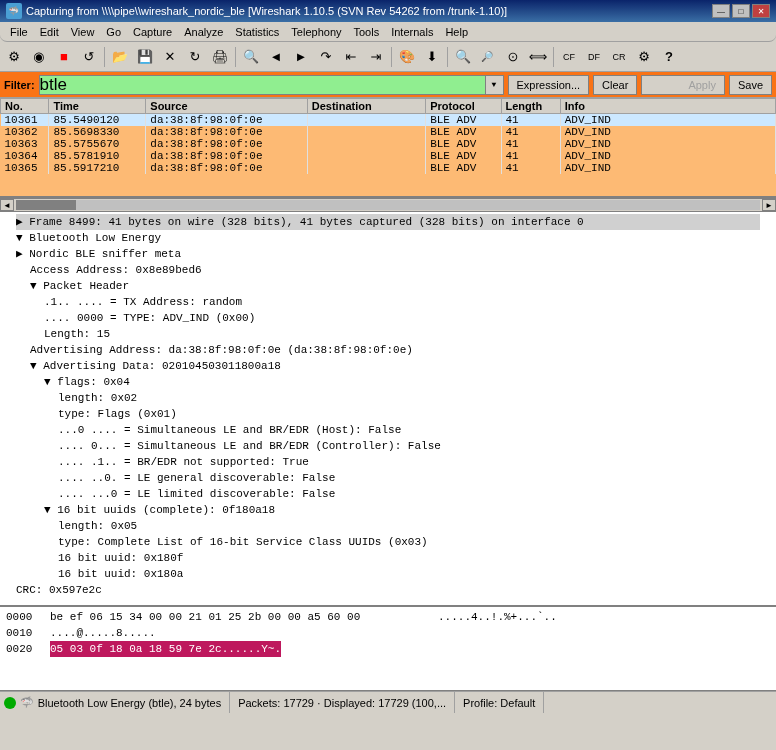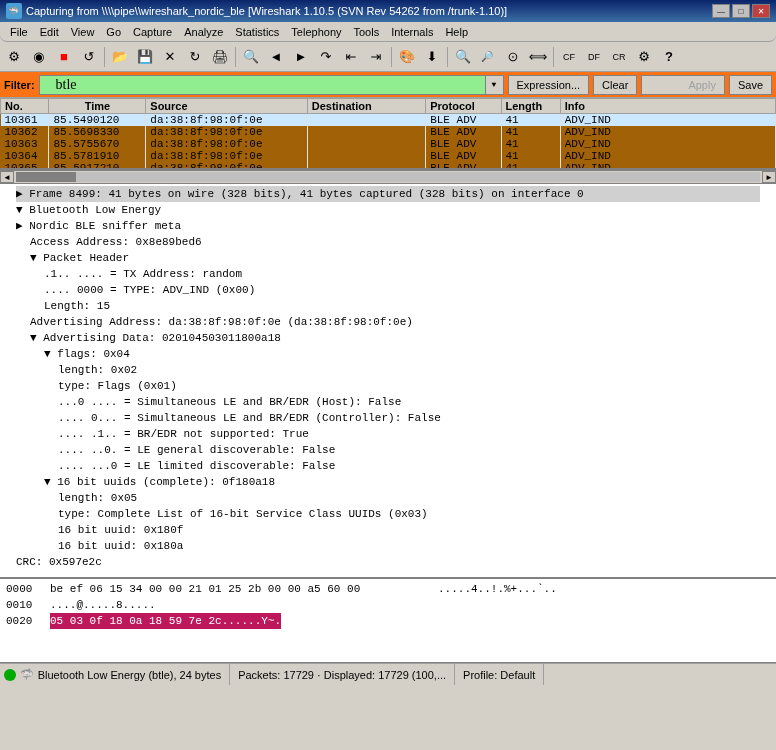--- a/index.html
+++ b/index.html
@@ -117,23 +117,23 @@
     }
     #filter-input-wrap {
       flex: 1;
       display: flex;
     }
     #filter-input {
       flex: 1;
       height: 20px;
       background: #90ee90;
       border: 1px solid #808080;
-      padding: 0 16px;
-      font-family: Liberation Serif, serif;
-      font-size: 14px;
+      padding: 0 0;
+      font-family: Liberation Sans, sans-serif;
+      font-size: 17px;
     }
     #filter-dropdown {
       width: 18px;
       height: 20px;
       background: #d4d0c8;
       border: 1px solid #808080;
       border-left: none;
       cursor: pointer;
       display: flex;
       align-items: center;
@@ -149,22 +149,22 @@
       font-size: 11px;
       cursor: pointer;
     }
     .filter-btn.disabled {
       color: #a0a0a0;
       padding-left: 46px;
     }
 
     
     #packet-list {
-      background: #a16207;
-      height: 72px;
+      background: #fdba74;
+      height: 100px;
       overflow-y: auto;
       overflow-x: auto;
       border-bottom: 2px solid #808080;
     }
     #packet-list table {
       width: 100%;
       border-collapse: collapse;
       font-family: 'Courier New', Courier, monospace;
       font-size: 11px;
     }
@@ -360,21 +360,21 @@
   <button class="filter-btn">Clear</button>
   <button class="filter-btn disabled" style="color:#a0a0a0;">Apply</button>
   <button class="filter-btn">Save</button>
 </div>
 
 <div id="packet-list">
   <table>
     <thead>
       <tr>
         <th style="width:45px;">No.</th>
-        <th style="width:90px;text-align:center;">Time</th>
+        <th style="width:90px;">Time</th>
         <th style="width:150px;">Source</th>
         <th style="width:110px;">Destination</th>
         <th style="width:70px;">Protocol</th>
         <th style="width:55px;">Length</th>
         <th style="width:200px;">Info</th>
       </tr>
     </thead>
     <tbody id="packet-tbody">
     <tr style="background: rgb(204, 232, 255);">
       <td>10361</td>

